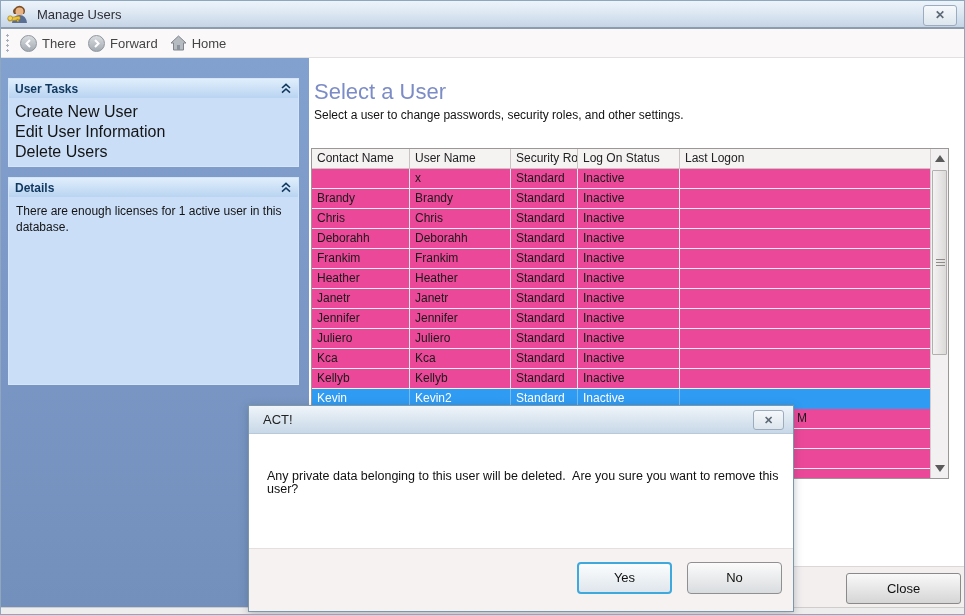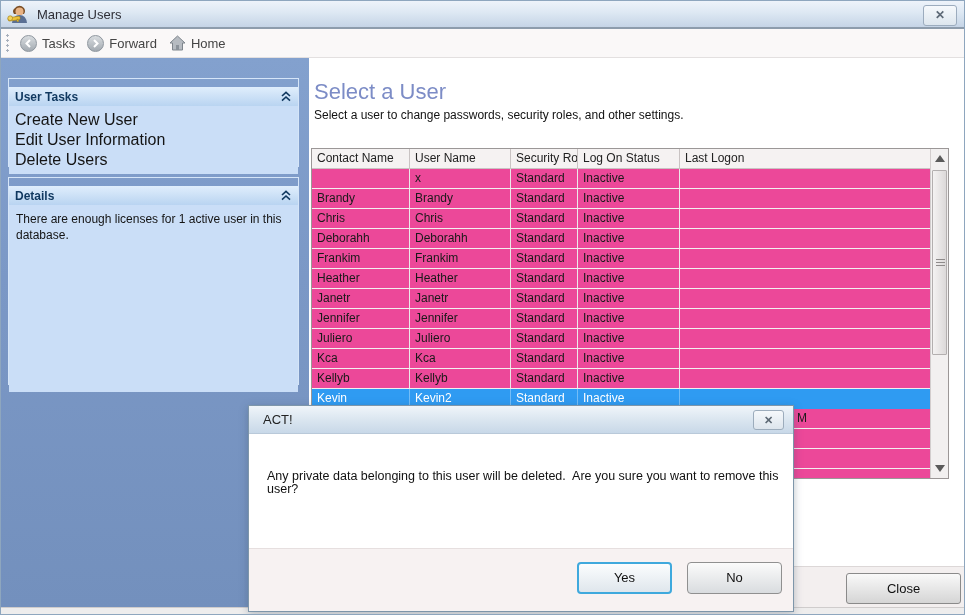--- a/index.html
+++ b/index.html
@@ -54,21 +54,20 @@
     position:absolute; left:0; top:0; width:308px; height:549px;
     background:linear-gradient(180deg,#83a1ce 0%, #7b98c6 40%, #7390bd 100%);
   }
   .panel { position:absolute; left:7px; width:291px; border:1px solid #d5e5f8; }
   .panel-user-tasks { top:20px; height:89px; }
   .panel-details   { top:119px; height:208px; }
   .panel-hdr {
     height:19px; background:linear-gradient(180deg,#e0eefc,#b9d4f1);
     display:flex; align-items:center; justify-content:space-between;
     padding:0 6px 0 6px;
-    margin-top:8px;
   }
   .panel-hdr .hdr-text { font-size:12px; font-weight:bold; color:#10385f; }
   .panel-body { background:#cadef7; height:calc(100% - 19px); padding:4px 0 0 6px; }
   .side-link { font-size:16px; color:#141414; line-height:20px; cursor:default; white-space:nowrap; }
   .details-text { font-size:12px; color:#141414; line-height:16px; padding:2px 8px 0 1px; }
 
   
   .main { position:absolute; left:308px; top:0; width:657px; height:549px; background:#ffffff; }
   .heading { position:absolute; left:5px; top:21px; font-size:22px; color:#7c8cc6; }
   .subheading { position:absolute; left:5px; top:50px; font-size:12px; color:#111; }
@@ -188,21 +187,21 @@
   </div>
 
   <div class="toolbar">
     <div class="grip"></div>
     <div class="tb-btn">
       <span class="tb-circle">
         <svg width="9" height="9" viewBox="0 0 9 9">
             <path d="M6 1 L2.5 4.5 L6 8" stroke="#ffffff" stroke-width="2" fill="none"></path>
           </svg>
       </span>
-      <span>Tasks</span>
+      <span>There</span>
     </div>
     <div class="tb-btn">
       <span class="tb-circle">
         <svg width="9" height="9" viewBox="0 0 9 9">
             <path d="M3 1 L6.5 4.5 L3 8" stroke="#ffffff" stroke-width="2" fill="none"></path>
           </svg>
       </span>
       <span>Forward</span>
     </div>
     <div class="tb-btn tb-home">

